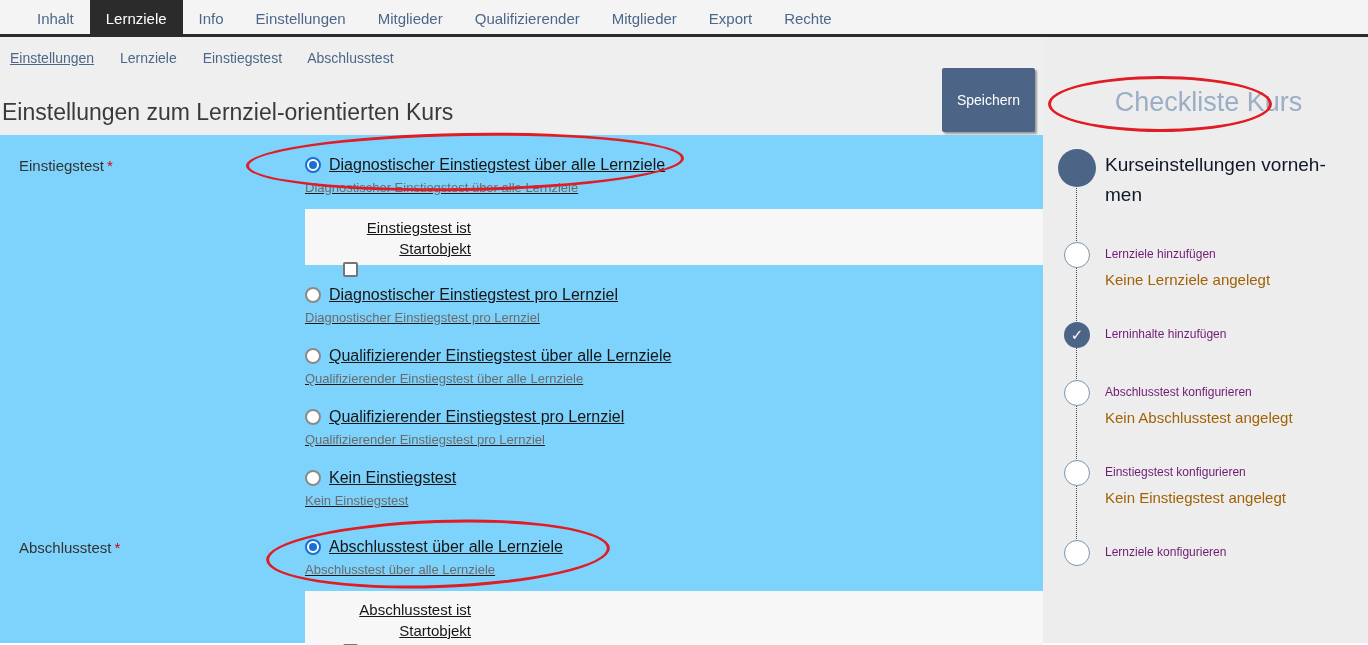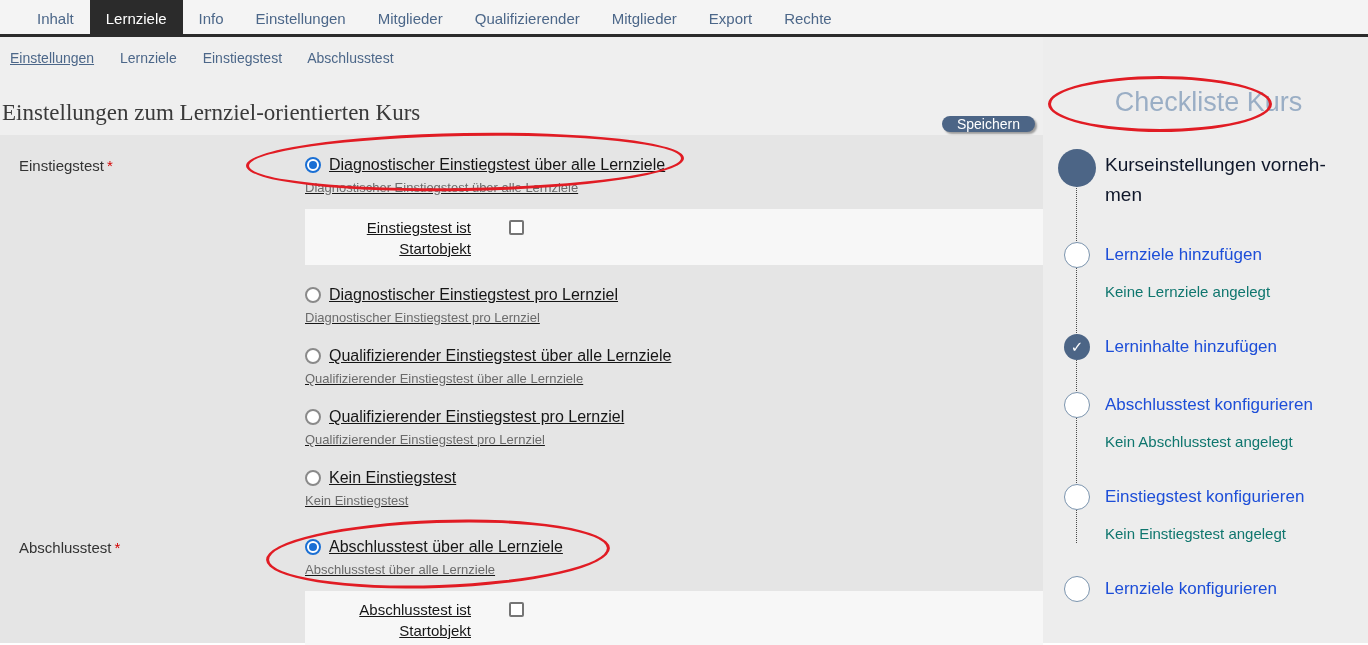--- a/index.html
+++ b/index.html
@@ -24,33 +24,33 @@
   }
   .tab{
     padding:8px 16px 7px 16px;font-size:15px;color:var(--link);
     white-space:nowrap;cursor:pointer;display:flex;align-items:center;
   }
   .tab.active{background:var(--dark);color:#fff;padding-top:10px;}
   .tab .chev{font-size:13px;margin-left:8px;}
 
   
   .layout{display:flex;height:606px;}
-  .main-col{width:1043px;flex:none;display:flex;flex-direction:column;background:#e5e5e5;}
+  .main-col{width:1043px;flex:none;display:flex;flex-direction:column;background:#7dd3fc;}
   .header-zone{background:#efefef;height:98px;position:relative;flex:none;}
   .subnav{padding:13px 0 0 10px;font-size:14px;}
   .subnav a{color:var(--link);margin-right:22px;text-decoration:none;cursor:pointer;}
   .subnav a.active{text-decoration:underline;}
   h1{
     position:absolute;left:2px;bottom:9px;margin:0;
-    font-size:23px;font-weight:400;color:#3a3a3a;letter-spacing:0;font-family:Liberation Serif, serif;
+    font-size:23px;font-weight:400;color:#3a3a3a;letter-spacing:0;
   }
   .save-btn{
     position:absolute;right:8px;bottom:3px;
-    background:var(--accent);color:#fff;border:none;border-radius:8px;
-    font-size:14px;font-family:inherit;padding:0 15px;cursor:pointer;
+    background:var(--accent);color:#fff;border:none;border-radius:2px;
+    font-size:14px;font-family:inherit;padding:24px 15px;cursor:pointer;
     box-shadow:2px 2px 2px rgba(0,0,0,.35);
   }
 
   
   .form-area{padding-top:20px;}
   .field-row{display:flex;}
   .field-row + .field-row{margin-top:28px;}
   .field-label{
     width:245px;flex:none;text-align:left;font-size:15px;color:#333;
     padding-top:1px;line-height:20px;margin-left:19px;
@@ -64,21 +64,21 @@
     border:2px solid #8a8a8a;background:#fff;position:relative;
   }
   .radio.checked{border-color:var(--radio-blue);}
   .radio.checked::after{
     content:"";position:absolute;left:2px;top:2px;width:8px;height:8px;
     border-radius:50%;background:var(--radio-blue);
   }
   .option-label{font-size:16px;color:#161616;margin-left:8px;line-height:20px;}
   .byline{font-size:13px;color:#6b6b6b;margin-top:5px;line-height:16px;}
   .subpanel{
-    background:#f7f7f7;margin-top:13px;padding:8px 0 6px 0;display:flex;height:56px;
+    background:#f7f7f7;margin-top:13px;padding:8px 0 6px 0;display:flex;height:56px;flex-direction:column;
   }
   .sub-label{
     width:166px;flex:none;text-align:right;font-size:15px;color:#161616;line-height:21px;
   }
   .checkbox{
     width:15px;height:15px;border:2px solid #757575;border-radius:2px;
     background:#fff;margin-left:38px;margin-top:3px;flex:none;cursor:pointer;
   }
 
   
@@ -100,26 +100,26 @@
     width:26px;height:26px;border-radius:50%;background:#fff;
     border:1px solid #7b94ae;
   }
   .circle-active{width:38px;height:38px;border-radius:50%;background:var(--accent);}
   .circle-done{
     width:26px;height:26px;border-radius:50%;background:var(--accent);
     color:#fff;display:flex;align-items:center;justify-content:center;
     font-size:15px;font-weight:bold;
   }
   .check-text{margin-left:8px;max-width:245px;}
-  .item-label{font-size:17px;color:#1d4ed8;line-height:21px;padding-top:2px;}
+  .item-label{font-size:12px;color:#701a75;line-height:21px;padding-top:2px;}
   .check-item.active .item-label{
     font-size:19px;color:#0f172a;line-height:30px;padding-top:1px;
     hyphens:manual;
   }
-  .item-status{font-size:15px;color:#0f766e;margin-top:17px;line-height:20px;}
+  .item-status{font-size:15px;color:#a16207;margin-top:5px;line-height:20px;}
 
   
   .annotation{
     position:absolute;border:3px solid var(--annotation-red);border-radius:50%;
     pointer-events:none;z-index:10;background:transparent;
   }
   #ann-checkliste{left:1048px;top:76px;width:224px;height:56px;}
   #ann-einstiegstest{left:246px;top:133px;width:438px;height:58px;transform:rotate(-1deg);}
   #ann-abschlusstest{left:266px;top:520px;width:344px;height:68px;transform:rotate(-2deg);}
 </style>

